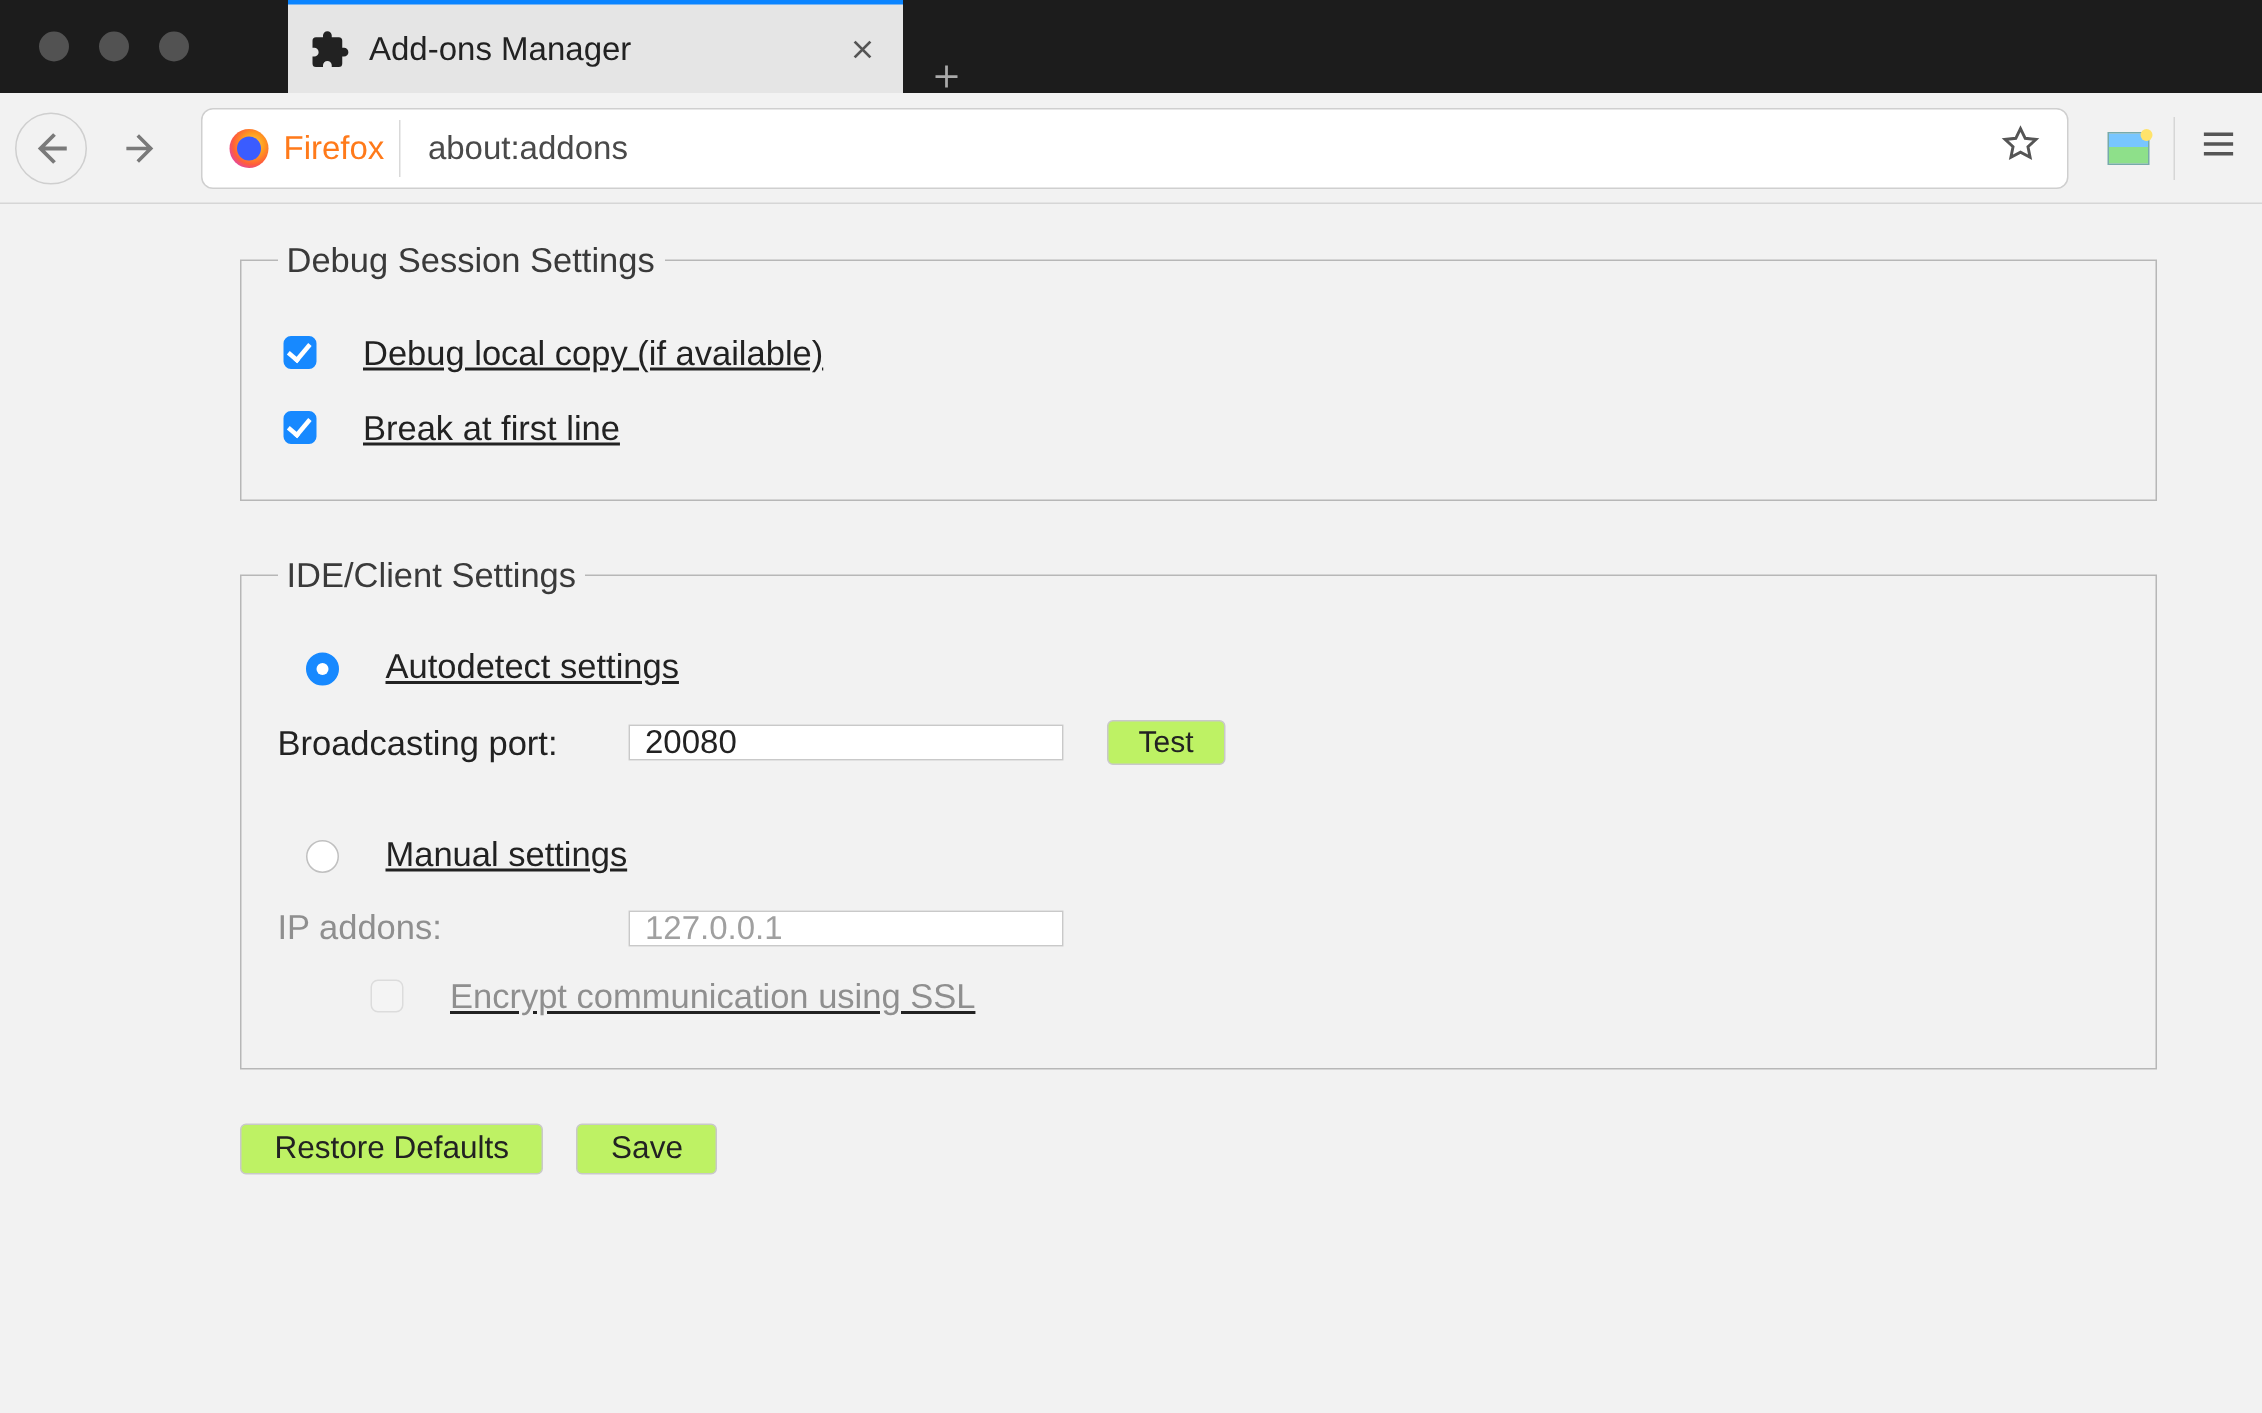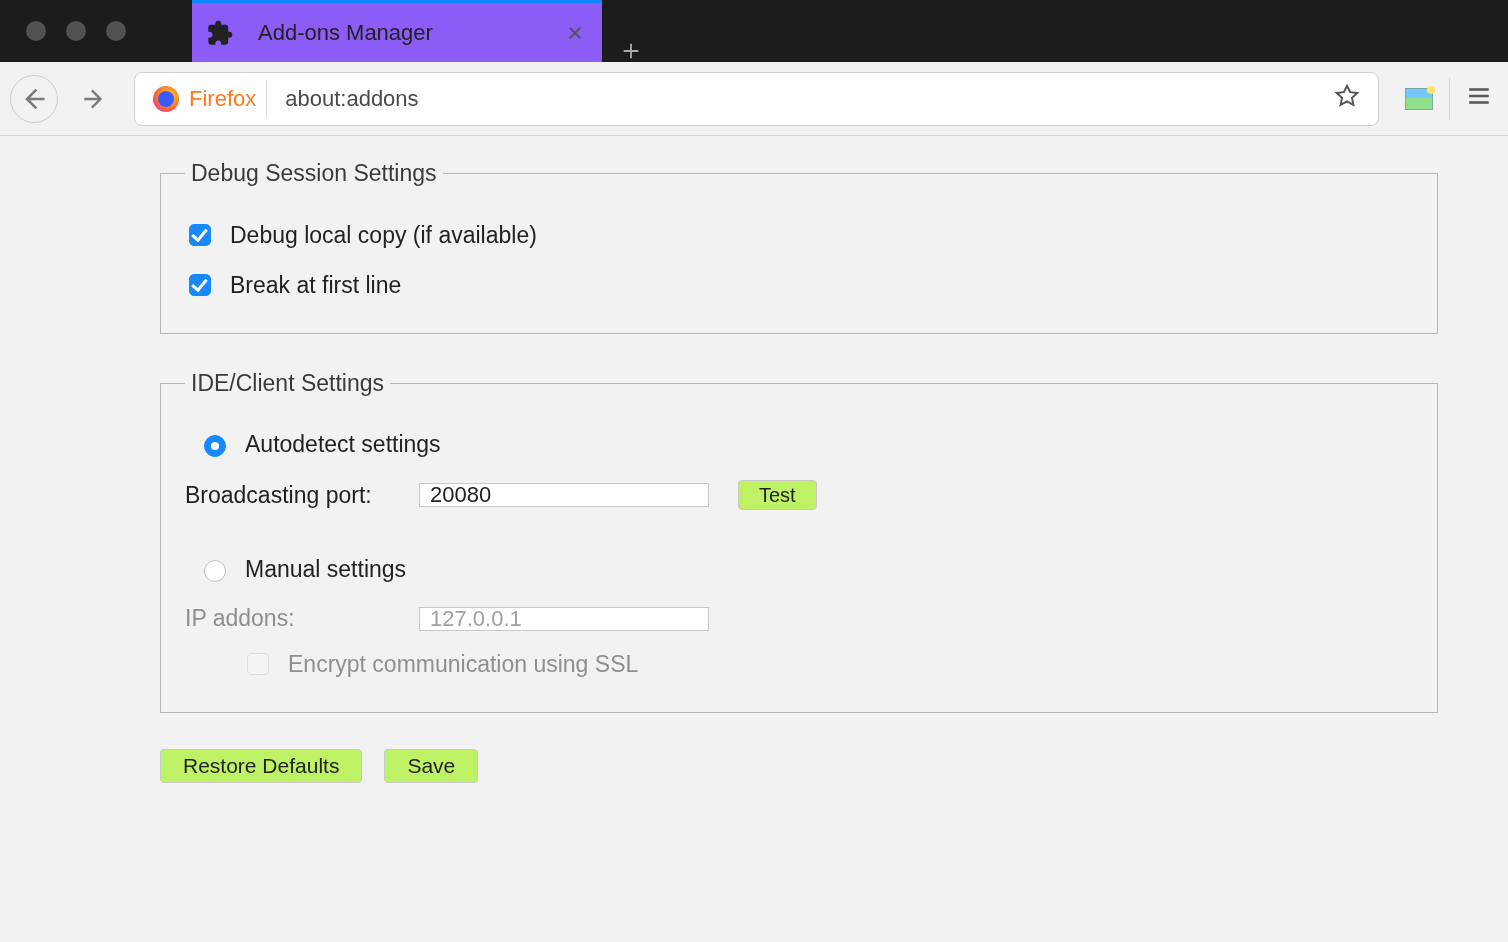--- a/index.html
+++ b/index.html
@@ -4,21 +4,21 @@
 <style>
   * { box-sizing: border-box; }
   html, body { margin: 0; padding: 0; font-family: -apple-system, BlinkMacSystemFont, "Segoe UI", Helvetica, Arial, sans-serif; font-size: 21px; color: #222; background: #fff; }
   .window { width: 1508px; height: 942px; background: #f2f2f2; overflow: hidden; position: relative; }
 
   
   .tabbar { height: 62px; background: #1c1c1c; display: flex; align-items: stretch; padding-left: 8px; }
   .traffic-lights { display: flex; align-items: center; gap: 20px; padding: 0 18px; }
   .traffic-light { width: 20px; height: 20px; border-radius: 50%; background: #525252; }
   .tabs { display: flex; align-items: flex-end; margin-left: 48px; }
-  .tab { height: 62px; width: 410px; background: #8b5cf6; display: flex; align-items: center; padding: 0 14px; gap: 24px; border-top: 3px solid #0a84ff; position: relative; color: #222; }
+  .tab { height: 62px; width: 410px; background: #e5e5e5; display: flex; align-items: center; padding: 0 14px; gap: 12px; border-top: 3px solid #0a84ff; position: relative; color: #222; }
   .tab .tab-title { flex: 1; font-size: 22px; white-space: nowrap; overflow: hidden; text-overflow: ellipsis; }
   .tab .close { width: 26px; height: 26px; display: flex; align-items: center; justify-content: center; color: #555; }
   .addon-icon svg { display: block; }
   .newtab { width: 58px; display: flex; align-items: center; justify-content: center; color: #aaa; }
   .newtab svg { display:block; }
 
   
   .navbar { height: 74px; background: #f2f2f2; border-bottom: 1px solid #d6d6d6; display: flex; align-items: center; padding: 0 10px; gap: 12px; }
   .nav-btn { width: 48px; height: 48px; border-radius: 50%; display:flex; align-items:center; justify-content:center; color:#7a7a7a; }
   .nav-btn.back { border:1px solid #cfcfcf; }
@@ -34,21 +34,21 @@
   .ext-icon { width:28px; height:22px; background: linear-gradient(#78c6ff 45%, #8ee08a 45%); border:1px solid #7aa; position:relative; }
   .ext-icon::after{content:""; position:absolute; top:-3px; right:-3px; width:8px; height:8px; background:#ffe36b; border-radius:50%; }
   .divider-v { width:1px; height:42px; background:#d6d6d6; }
   .hamburger { color:#555; }
 
   
   .page { padding: 24px 70px 40px 160px; background:#f2f2f2; }
   fieldset { border:1px solid #b7b7b7; background:#f2f2f2; padding: 34px 24px 30px 24px; margin: 0 0 36px 0; }
   legend { font-size:23px; color:#3a3a3a; padding:0 6px; }
 
-  .row { display:flex; align-items:center; gap:16px; margin-bottom:22px; }
+  .row { display:flex; align-items:center; gap:28px; margin-bottom:22px;text-decoration:underline; }
   .row.indent1 { margin-left: 14px; }
   .row.indent3 { margin-left: 58px; }
   label.opt { font-size:23px; color:#222; }
   label.muted { color:#8f8f8f; }
 
   
   .cbx { appearance:none; width:22px; height:22px; border-radius:5px; border:1px solid #c0c0c0; background:#fff; position:relative; cursor:pointer; flex:0 0 auto; }
   .cbx:checked { background:#1789ff; border-color:#1789ff; }
   .cbx:checked::after { content:""; position:absolute; left:5px; top:1px; width:6px; height:12px; border:solid #fff; border-width:0 3px 3px 0; transform:rotate(40deg); }
   .cbx[disabled] { background:#f4f4f4; border-color:#dcdcdc; cursor:default; }

